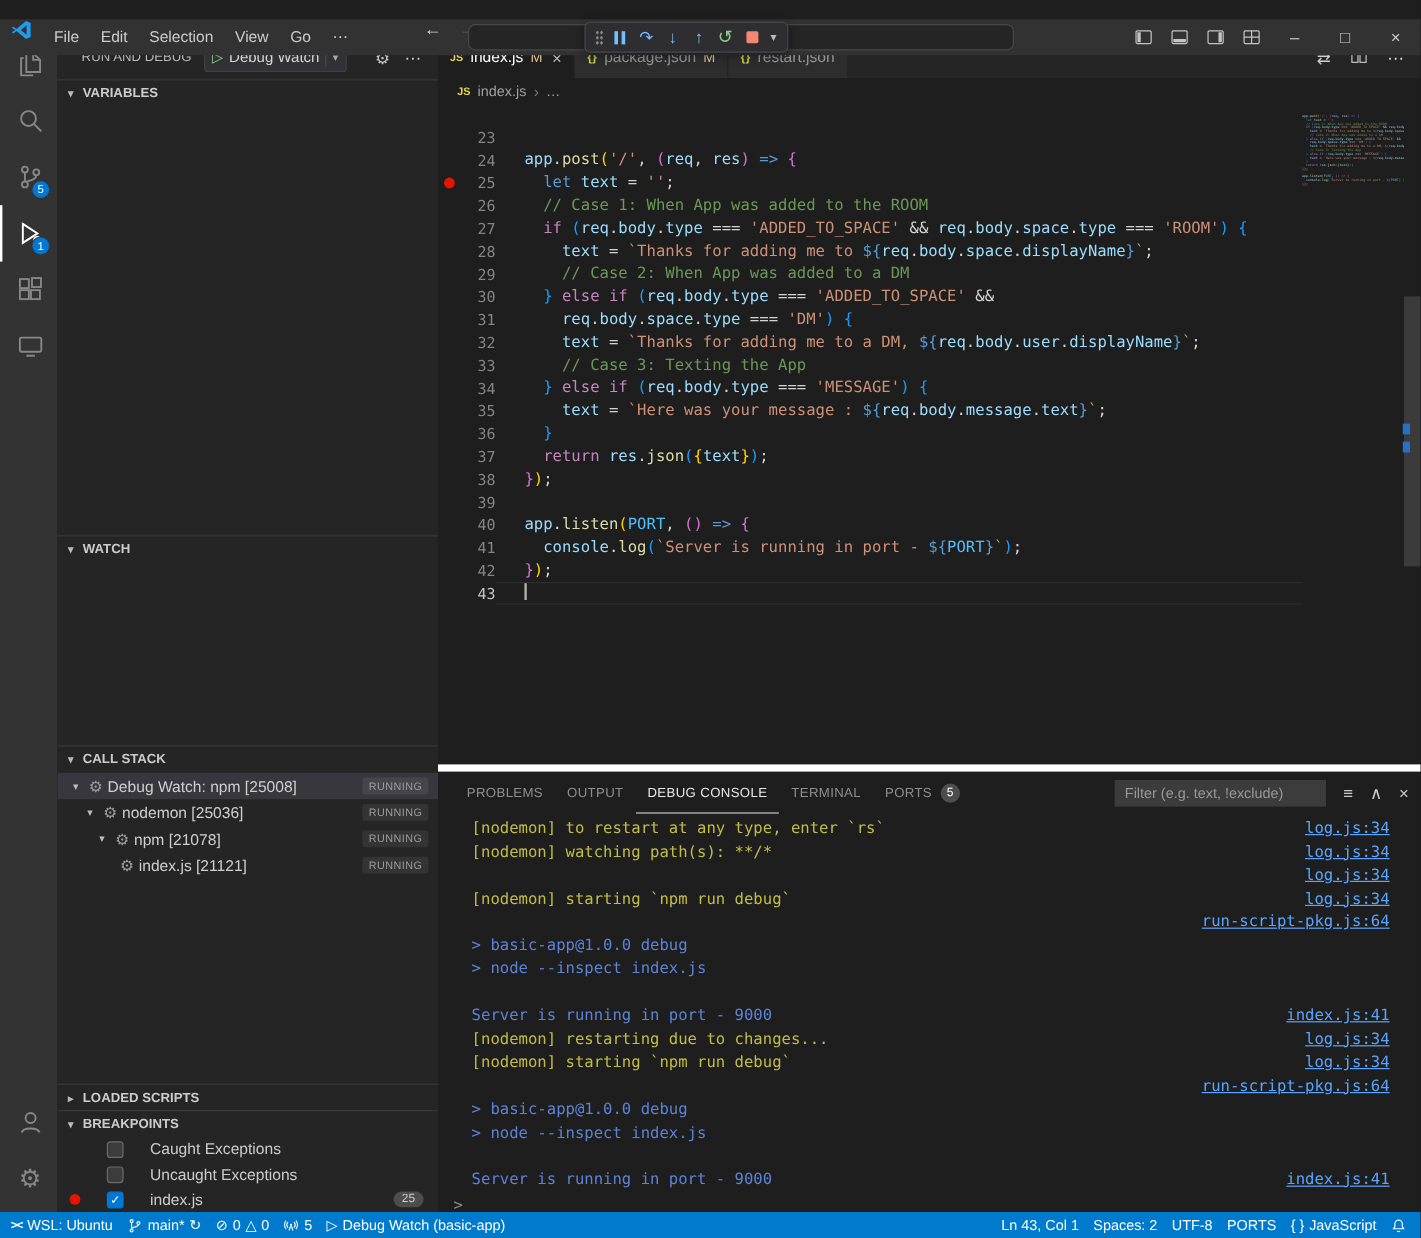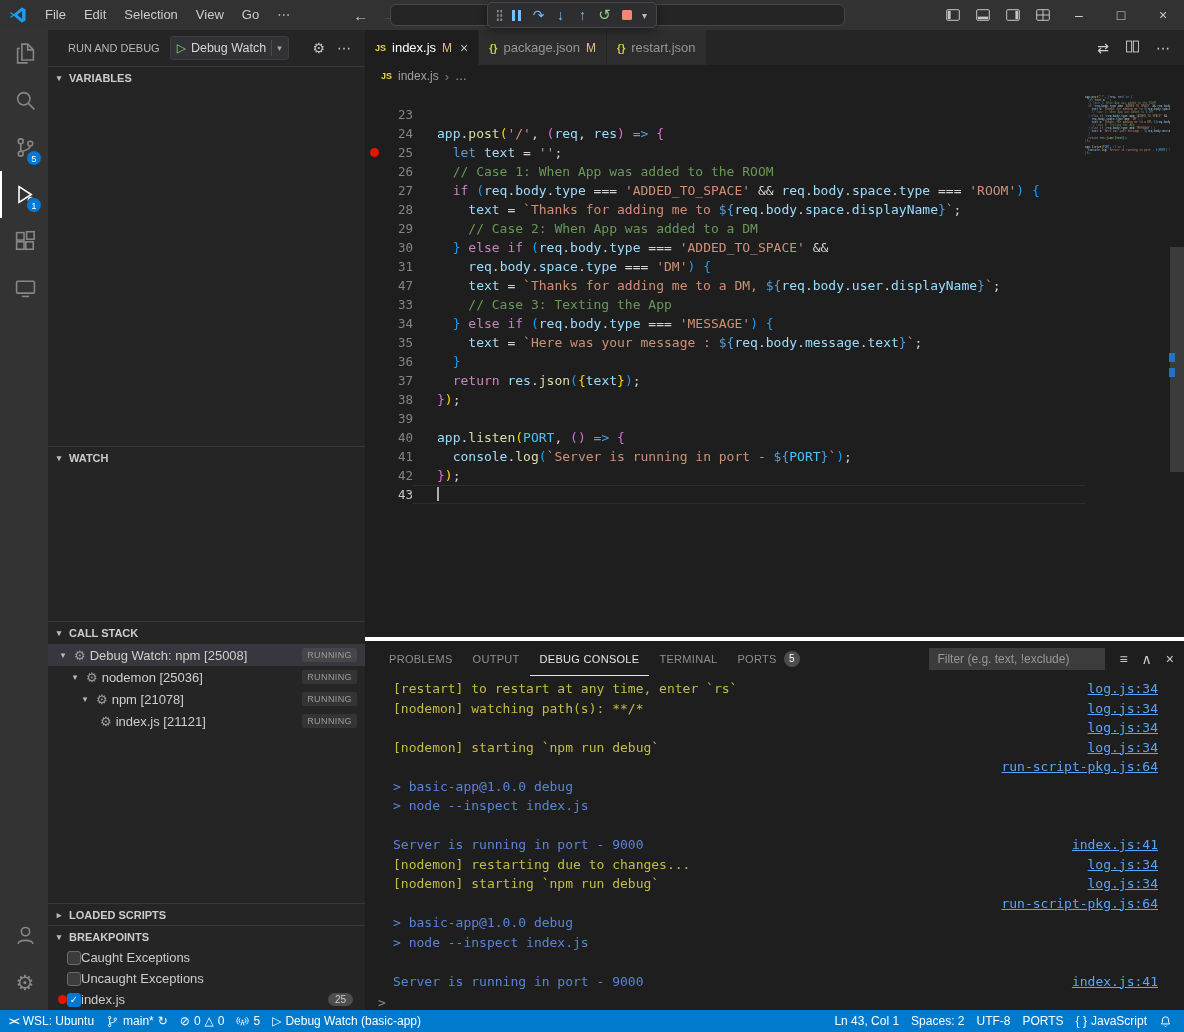--- a/index.html
+++ b/index.html
@@ -1,21 +1,21 @@
 <!DOCTYPE html>
 <html style="--c-accent: #007acc; --c-badge: #0078d4; --c-bp: #e51400; --c-kw: #c586c0; --c-decl: #569cd6; --c-str: #ce9178; --c-com: #6a9955; --c-fn: #dcdcaa; --c-var: #9cdcfe; --c-const: #4fc1ff; --c-pun: #d4d4d4; --c-b1: #ffd700; --c-b2: #da70d6; --c-b3: #179fff; --c-warn: #c2bd46; --c-info: #5c83d9; --c-link: #58a6ff;"><head>
 <meta charset="utf-8">
 <style>
   *{box-sizing:border-box;margin:0;padding:0;user-select:none}
   html,body{width:1184px;height:1032px;overflow:hidden}
   body{font-family:"Liberation Sans",sans-serif;background:#1e1e1e;color:#cccccc;font-size:13px}
   .app{position:relative;width:1184px;height:1032px;overflow:hidden;background:#1e1e1e}
 
   
-  .titlebar{position:absolute;top:0;left:0;right:0;height:30px;background:#323233;display:flex;align-items:center;color:#cccccc;z-index:30}
+  .titlebar{position:absolute;top:16px;left:0;right:0;height:30px;background:#323233;display:flex;align-items:flex-start;color:#cccccc;z-index:30}
   .logo{width:36px;display:flex;align-items:center;justify-content:center}
   .menus{display:flex;align-items:center}
   .menu-item{padding:0 9px;height:30px;line-height:30px;font-size:13px}
   .nav{display:flex;align-items:center;margin-left:54px;gap:14px;font-size:15px}
   .nav-btn.disabled{color:#5d5d5d}
   .cmd-center{position:absolute;left:390px;top:4px;width:455px;height:22px;background:#252526;border:1px solid #47474a;border-radius:6px}
   .debug-toolbar{position:absolute;left:487px;top:2px;height:26px;background:#2e2e30;border:1px solid #48484b;border-radius:5px;display:flex;align-items:center;padding:0 5px;gap:1px;box-shadow:0 2px 8px rgba(0,0,0,.45);z-index:31}
   .dbg-btn{width:21px;height:22px;display:flex;align-items:center;justify-content:center;font-size:14px;border-radius:3px}
   .dbg-pause,.dbg-step-over,.dbg-step-into,.dbg-step-out{color:#75beff}
   .dbg-restart{color:#89d185;font-size:15px}
@@ -53,21 +53,21 @@
   .sec-body{flex:none}
   .body-variables{height:358px}
   .body-watch{height:153px}
   .body-callstack{flex:1 1 auto;min-height:0;padding-top:1px}
   .cs-row{height:22px;display:flex;align-items:center;gap:4px;font-size:13px;color:#cfcfcf}
   .cs-row.selected{background:#37373d}
   .tree-chev{font-size:9px;color:#bbbbbb;width:14px;text-align:center;flex:none}
   .cs-ic{color:#9e9e9e;font-size:13px;flex:none}
   .cs-label{white-space:nowrap;overflow:hidden;text-overflow: ellipsis}
   .run-badge{margin-left:auto;margin-right:8px;font-size:9px;letter-spacing:.4px;color:#9d9d9d;background:rgba(255,255,255,.07);padding:2px 5px;border-radius:2px;flex:none}
-  .bp-row{height:21px;display:flex;align-items:center;gap:0;padding-left:10px}
+  .bp-row{height:21px;display:flex;align-items:center;gap:22px;padding-left:10px}
   .bp-dot{width:9px;height:9px;border-radius:50%;background:var(--c-bp);flex:none}
   .bp-dot.hidden-dot{visibility:hidden}
   .checkbox{width:14px;height:14px;border:1px solid #6b6b6b;border-radius:3px;background:#3c3c3c;flex:none;display:flex;align-items:center;justify-content:center;font-size:10px;color:transparent}
   .checkbox.checked{background:#0078d4;border-color:#0078d4;color:#ffffff}
   .bp-count{margin-left:auto;margin-right:12px;background:#4d4d4d;border-radius:9px;font-size:10px;padding:1px 7px;color:#cccccc}
 
   
   .editor-col{flex:1;display:flex;flex-direction:column;background:#1e1e1e;min-width:0}
   .tabbar{height:35px;background:#252526;display:flex;align-items:stretch;font-size:13px;color:#969696;flex:none}
   .tab{display:flex;align-items:center;gap:6px;padding:0 10px;background:#2d2d2d;border-right:1px solid #252526;min-width:0}
@@ -95,21 +95,21 @@
   .t-c{color:var(--c-com)} .t-f{color:var(--c-fn)} .t-v{color:var(--c-var)} .t-C{color:var(--c-const)}
   .t-x{color:var(--c-decl)} .t-1{color:var(--c-b1)} .t-2{color:var(--c-b2)} .t-3{color:var(--c-b3)}
 
   .minimap{position:absolute;top:5px;right:14px;width:85px;height:330px;overflow:hidden;opacity:.9}
   #minimap-inner{transform:scale(0.21);transform-origin:0 0;width:480px}
   .mm-line{height:15px;line-height:15px;white-space:pre;font-family:"DejaVu Sans Mono",monospace;font-size:13px}
   .vscroll{position:absolute;top:160px;right:0;width:14px;height:225px;background:rgba(121,121,121,.32)}
   .deco{position:absolute;right:9px;width:6px;height:9px;background:#2472c8}
 
   
-  .panel{height:373px;border-top:4px solid #ffffff;display:flex;flex-direction:column;flex:none;background:#1e1e1e}
+  .panel{height:373px;border-top:6px solid #ffffff;display:flex;flex-direction:column;flex:none;background:#1e1e1e}
   .panel-head{height:35px;display:flex;align-items:center;padding:0 10px 0 14px;flex:none}
   .ptab{font-size:11px;letter-spacing:.3px;color:#8f8f8f;padding:0 10px;height:35px;display:flex;align-items:center;gap:7px}
   .ptab.active{color:#e7e7e7;box-shadow:inset 0 -1px 0 #e7e7e7}
   .ptab-badge{background:#4d4d4d;color:#ffffff;border-radius:50%;width:16px;height:16px;font-size:10px;display:flex;align-items:center;justify-content:center;letter-spacing:0}
   .panel-spacer{flex:1}
   .filter-input{width:176px;height:22px;background:#3c3c3c;border:1px solid #3c3c3c;color:#cccccc;font-size:12px;padding:0 7px;font-family:"Liberation Sans",sans-serif;outline:none}
   .filter-input::placeholder{color:#989898}
   .panel-icons{display:flex;gap:14px;color:#cccccc;margin-left:14px;font-size:14px;align-items:center}
   .console{flex:1;overflow:hidden;padding:3px 0 0 28px;font-family:"DejaVu Sans Mono",monospace;font-size:13px;display:flex;flex-direction:column}
   #console-lines{flex:1}
@@ -479,21 +479,21 @@
               <span class="lnum">30</span>
               <span class="ltext"><span class="t-p">  </span><span class="t-3">}</span><span class="t-p"> </span><span class="t-k">else</span><span class="t-p"> </span><span class="t-k">if</span><span class="t-p"> </span><span class="t-3">(</span><span class="t-v">req</span><span class="t-p">.</span><span class="t-v">body</span><span class="t-p">.</span><span class="t-v">type</span><span class="t-p"> === </span><span class="t-s">'ADDED_TO_SPACE'</span><span class="t-p"> &amp;&amp;</span></span>
             </div>
             <div class="line">
               <span class="bpz"></span>
               <span class="lnum">31</span>
               <span class="ltext"><span class="t-p">    </span><span class="t-v">req</span><span class="t-p">.</span><span class="t-v">body</span><span class="t-p">.</span><span class="t-v">space</span><span class="t-p">.</span><span class="t-v">type</span><span class="t-p"> === </span><span class="t-s">'DM'</span><span class="t-3">)</span><span class="t-p"> </span><span class="t-3">{</span></span>
             </div>
             <div class="line">
               <span class="bpz"></span>
-              <span class="lnum">47</span>
+              <span class="lnum">32</span>
               <span class="ltext"><span class="t-p">    </span><span class="t-v">text</span><span class="t-p"> = </span><span class="t-s">`Thanks for adding me to a DM, </span><span class="t-x">${</span><span class="t-v">req</span><span class="t-p">.</span><span class="t-v">body</span><span class="t-p">.</span><span class="t-v">user</span><span class="t-p">.</span><span class="t-v">displayName</span><span class="t-x">}</span><span class="t-s">`</span><span class="t-p">;</span></span>
             </div>
             <div class="line">
               <span class="bpz"></span>
               <span class="lnum">33</span>
               <span class="ltext"><span class="t-p">    </span><span class="t-c">// Case 3: Texting the App</span></span>
             </div>
             <div class="line">
               <span class="bpz"></span>
               <span class="lnum">34</span>
@@ -599,21 +599,21 @@
           <input class="filter-input" placeholder="Filter (e.g. text, !exclude)" style="">
           <div class="panel-icons" id="panel-actions">
               <span><span class="icon">≡</span></span>
               <span><span class="icon">∧</span></span>
               <span><span class="icon">×</span></span>
             </div>
         </div>
         <div class="console">
           <div id="console-lines">
               <div class="con-line">
-                <span class="con-text con-warn">[restart] to restart at any time, enter `rs`</span>
+                <span class="con-text con-warn">[nodemon] to restart at any type, enter `rs`</span>
                 <span class="con-link">log.js:34</span>
               </div>
               <div class="con-line">
                 <span class="con-text con-warn">[nodemon] watching path(s): **/*</span>
                 <span class="con-link">log.js:34</span>
               </div>
               <div class="con-line">
                 <span class="con-link">log.js:34</span>
               </div>
               <div class="con-line">

